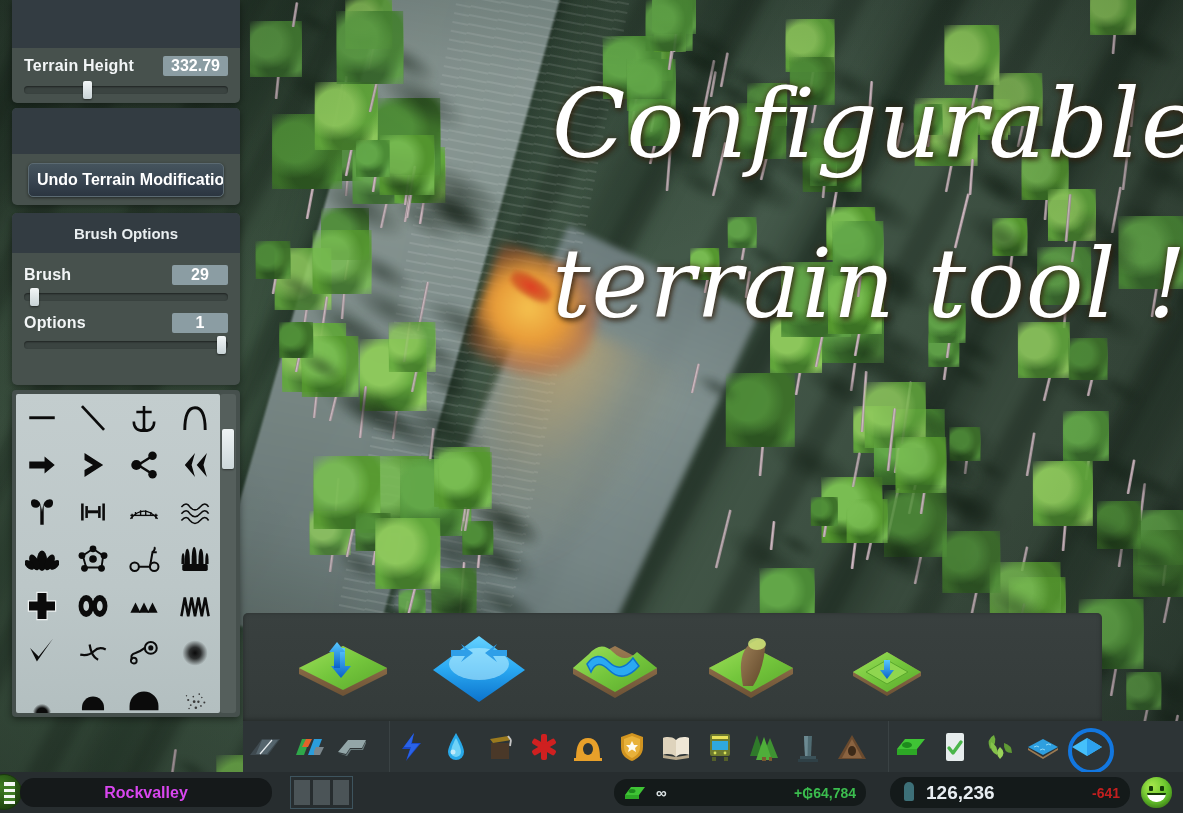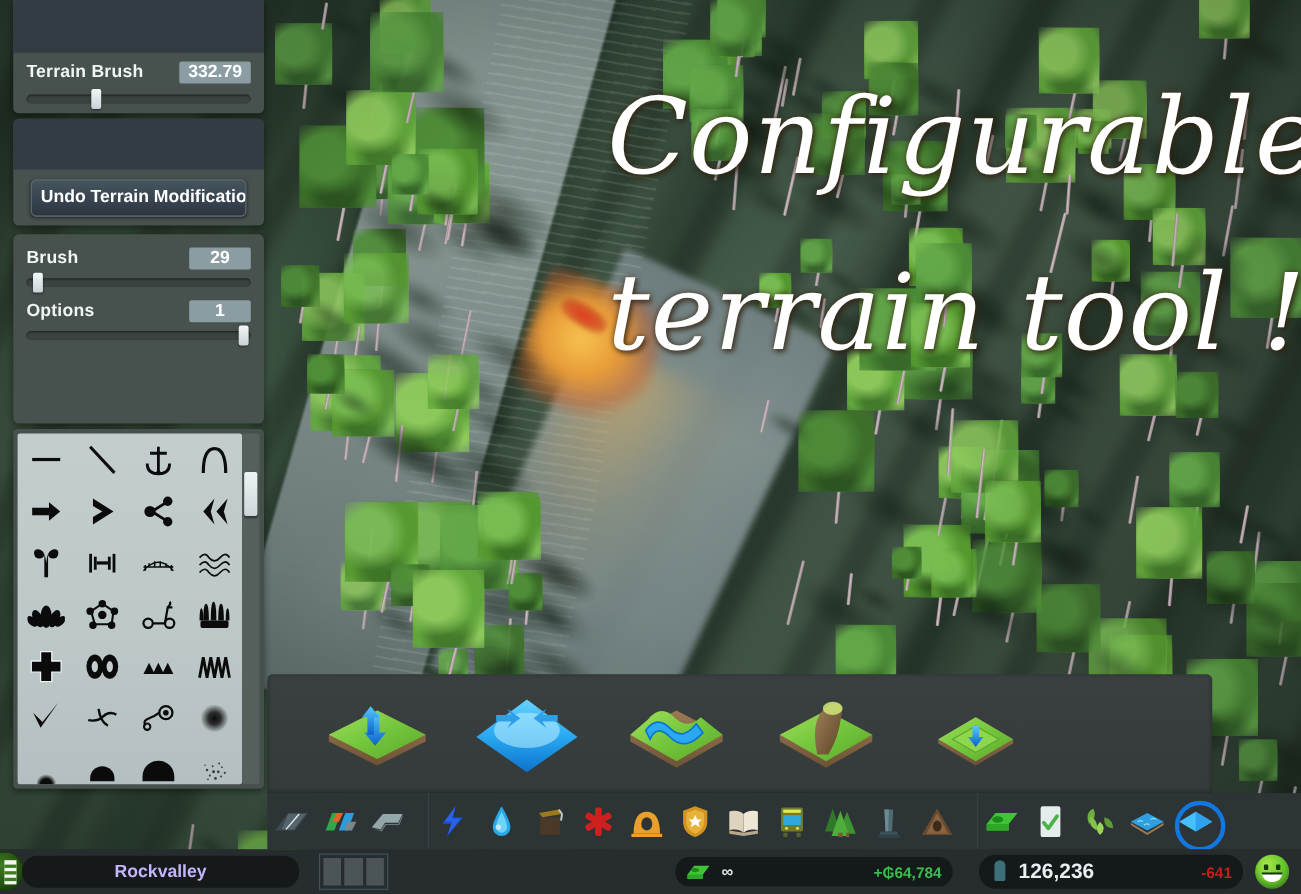--- a/index.html
+++ b/index.html
@@ -239,21 +239,21 @@
   
   #status {
     position: absolute; left: 0; top: 772px; width: 1183px; height: 41px;
     background: #272d2f;
     display: flex; align-items: center;
   }
   .city-pill {
     position: absolute; left: 20px; top: 778px; width: 252px; height: 29px;
     background: #15191a; border-radius: 14px;
     display: flex; align-items: center; justify-content: center;
-    color: #c4b5fd; font-size: 16px; font-weight: 700;
+    color: #d946ef; font-size: 16px; font-weight: 700;
   }
   .speed-box {
     position: absolute; left: 290px; top: 776px; width: 63px; height: 33px;
     border: 1px solid #3e545e; display: flex; gap: 3px; padding: 3px;
   }
   .speed-bar { flex: 1; background: #4b5457; }
   .money-pill {
     position: absolute; left: 614px; top: 779px; width: 252px; height: 27px;
     background: #141a1a; border-radius: 13px;
     display: flex; align-items: center; padding: 0 10px;
@@ -997,35 +997,36 @@
 
   <div class="headline">
     <span class="l1">Configurable</span>
     <span class="l2">terrain tool !</span>
   </div>
 
   <div class="panel" id="p-height">
     <div class="panel-head"></div>
     <div class="panel-body" style="padding-top:8px;">
       <div class="slider-row">
-        <span class="slider-label">Terrain Brush</span>
+        <span class="slider-label">Terrain Height</span>
         <span class="value-box">332.79</span>
       </div>
       <div class="track" style="margin-top:10px;">
         <div class="thumb" id="th-height" style="left: 58.5px;"></div>
       </div>
     </div>
   </div>
 
   <div class="panel" id="p-undo">
     <div class="panel-head"></div>
     <button class="btn-undo">Undo Terrain Modification</button>
   </div>
 
   <div class="panel" id="p-brush">
+    <div class="panel-head">Brush Options</div>
     <div class="panel-body" style="padding-top:12px;">
       <div class="slider-row">
         <span class="slider-label">Brush</span>
         <span class="value-box">29</span>
       </div>
       <div class="track" style="margin-top:8px;">
         <div class="thumb" id="th-size" style="left: 5.85px;"></div>
       </div>
       <div class="slider-row" style="margin-top:12px;">
         <span class="slider-label">Options</span>

